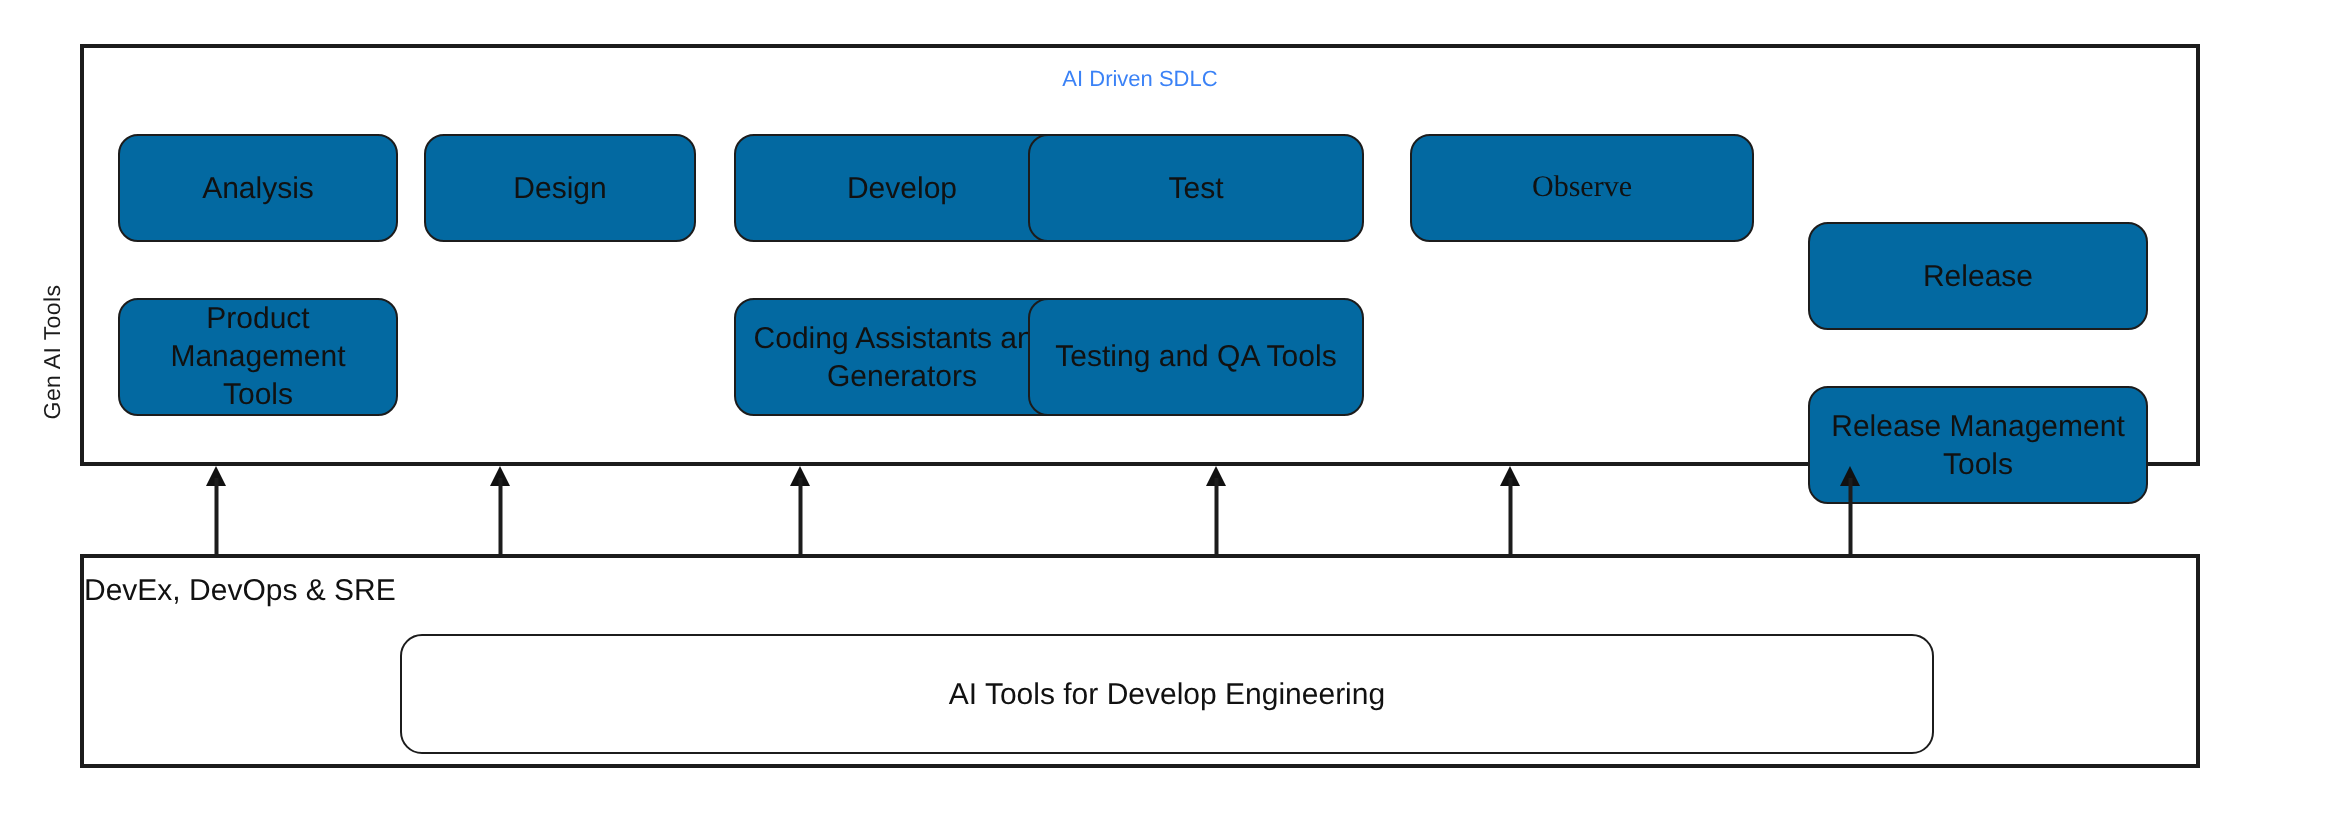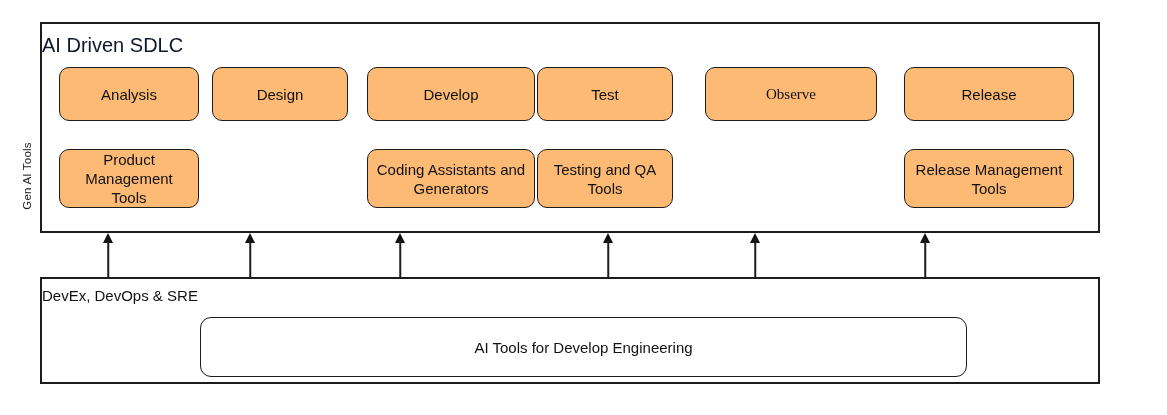--- a/index.html
+++ b/index.html
@@ -34,48 +34,49 @@
     width: 1060px;
     height: 211px;
     border: 2px solid #1c1c1c;
     background: #ffffff;
   }
   .top-title {
     position: absolute;
     top: 10px;
     left: 0;
     width: 100%;
-    font-size: 20px;
-    color: #0f172a;
+    text-align: center;
+    font-size: 11px;
+    color: #3b82f6;
   }
 
   
   .node {
     position: absolute;
     border: 1.5px solid #1c1c1c;
     border-radius: 10px;
-    background: #fdba74;
+    background: #0369a1;
     display: flex;
     align-items: center;
     justify-content: center;
     text-align: center;
     font-size: 15px;
     line-height: 19px;
     color: #111111;
     padding: 19px 8px;
   }
   .row-phase { top: 43px;  height: 54px; }
   .row-tool  { top: 125px; height: 59px; }
 
   .c1 { left: 17px;  width: 140px; }
   .c2 { left: 170px; width: 136px; text-align: center; }
   .c3 { left: 325px; width: 168px; }
-  .c4 { left: 495px; width: 136px; }
+  .c4 { left: 472px; width: 168px; }
   .c5 { left: 663px; width: 172px; font-family: Liberation Serif, serif; }
-  .c6 { left: 862px; width: 170px; }
+  .c6 { left: 862px; width: 170px; margin-top: 44px; }
 
   
   .arrow {
     position: absolute;
     top: 233px;
     height: 44px;
     width: 12px;
     transform: translateX(-50%);
   }
   .arrow .shaft {

